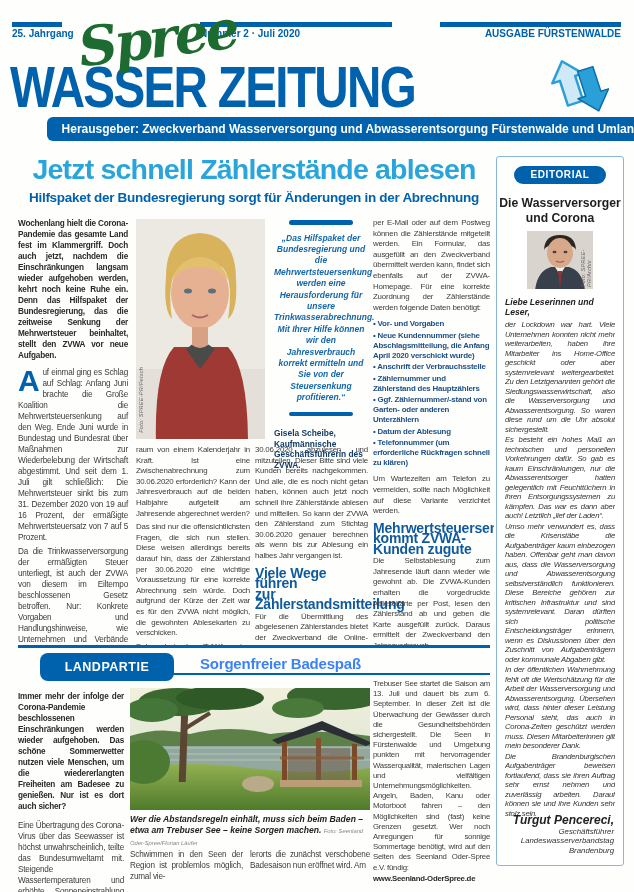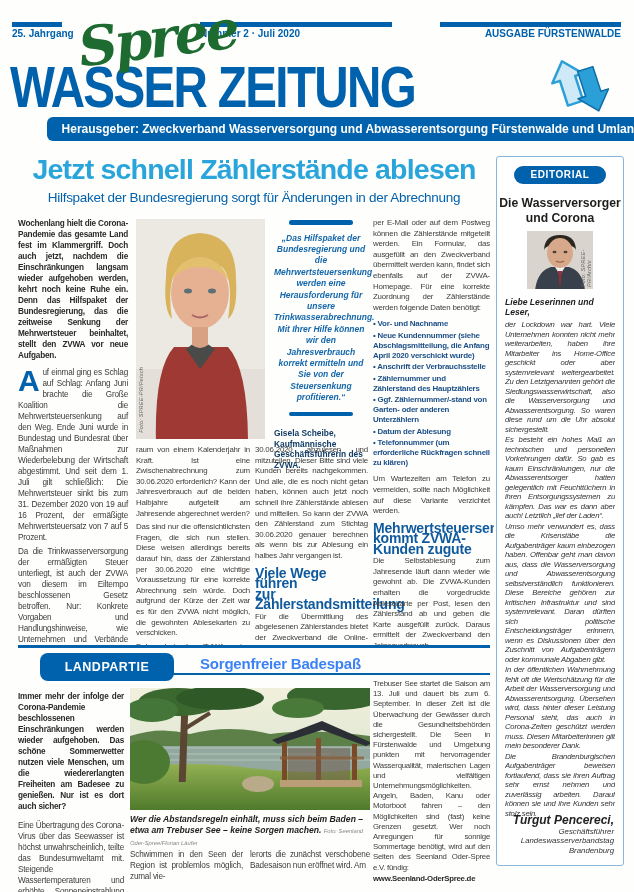--- a/index.html
+++ b/index.html
@@ -11,21 +11,21 @@
   .kicker{font-size:10px;font-weight:bold;color:#0061ad;white-space:nowrap;}
   .spree{font-family:"DejaVu Serif",serif;font-style:italic;font-weight:bold;
          font-size:54px;color:#1d6b30;transform:rotate(-7deg);letter-spacing:-3px;white-space:nowrap;}
   .mast{font-size:58px;font-weight:bold;color:#0061ad;letter-spacing:-2px;white-space:nowrap;
         transform:scaleX(0.82);transform-origin:left center;line-height:1;}
   .banner{background:#0061ad;color:#fff;font-size:12px;font-weight:bold;text-align:center;
           line-height:24px;height:24px;border-radius:6px;white-space:nowrap;margin-left:35px;}
   
   .headline{font-size:28.5px;font-weight:bold;color:#2aa5dc;text-align:center;
             letter-spacing:-0.8px;white-space:nowrap;}
-  .subheadline{font-size:13.5px;font-weight:normal;color:#0061ad;text-align:center;
+  .subheadline{font-size:13.5px;font-weight:bold;color:#0061ad;text-align:center;
                letter-spacing:-0.3px;white-space:nowrap;}
   
   .bt{font-size:8.2px;line-height:11px;text-align:justify;letter-spacing:-0.2px;color:#3c3c3c;}
   .bt p{margin:0 0 3px 0;}
   .lead{font-weight:bold;color:#2a2a2a;}
   .dropcap{float:left;font-size:30px;line-height:25px;font-weight:bold;color:#0061ad;
            margin:1px 3px 0 0;}
   .sub-blue{font-size:14px;font-weight:bold;color:#0f5a9e;margin:6px 0 2px 0;text-align:left;line-height:10.5px;}
   .bullet{font-size:7.9px;line-height:10px;font-weight:bold;color:#1c4f87;text-align:left;
           letter-spacing:-0.2px;margin-bottom:1.5px;}
@@ -140,21 +140,21 @@
       <div class="sub-blue">
         <div>Viele Wege führen</div>
         <div>zur Zählerstandsmitteilung</div>
       </div>
       <p><span>Für die Übermittlung des abgelesenen Zählerstandes bietet der Zweckverband die Online-Zählerstandserfassung auf seiner Homepage </span><span class="boldlink">www.fuewasser.de</span><span> an. Aber auch</span></p>
     </div>
 
     <div class="abs bt" style="left:373px;top:4px;width:117px;font-size:7.9px;line-height:10.6px;">
       <p>per E-Mail oder auf dem Postweg können die Zählerstände mitgeteilt werden. Ein Formular, das ausgefüllt an den Zweckverband übermittelt werden kann, findet sich ebenfalls auf der ZVWA-Homepage. Für eine korrekte Zuordnung der Zählerstände werden folgende Daten benötigt:</p>
       <div style="margin-top:6px;">
-        <div class="bullet">• Vor- und Nachname</div>
+        <div class="bullet">• Vor- und Vorgaben</div>
         <div class="bullet">• Neue Kundennummer (siehe Abschlagsmitteilung, die Anfang April 2020 verschickt wurde)</div>
         <div class="bullet">• Anschrift der Verbrauchsstelle</div>
         <div class="bullet">• Zählernummer und Zählerstand des Hauptzählers</div>
         <div class="bullet">• Ggf. Zählernummer/-stand von Garten- oder anderen Unterzählern</div>
         <div class="bullet">• Datum der Ablesung</div>
         <div class="bullet">• Telefonnummer (um erforderliche Rückfragen schnell zu klären)</div>
       </div>
       <p style="margin-top:6px;">Um Wartezeiten am Telefon zu vermeiden, sollte nach Möglichkeit auf diese Variante verzichtet werden.</p>
       <div class="sub-blue">
         <div>Mehrwertsteuersenkung</div>

